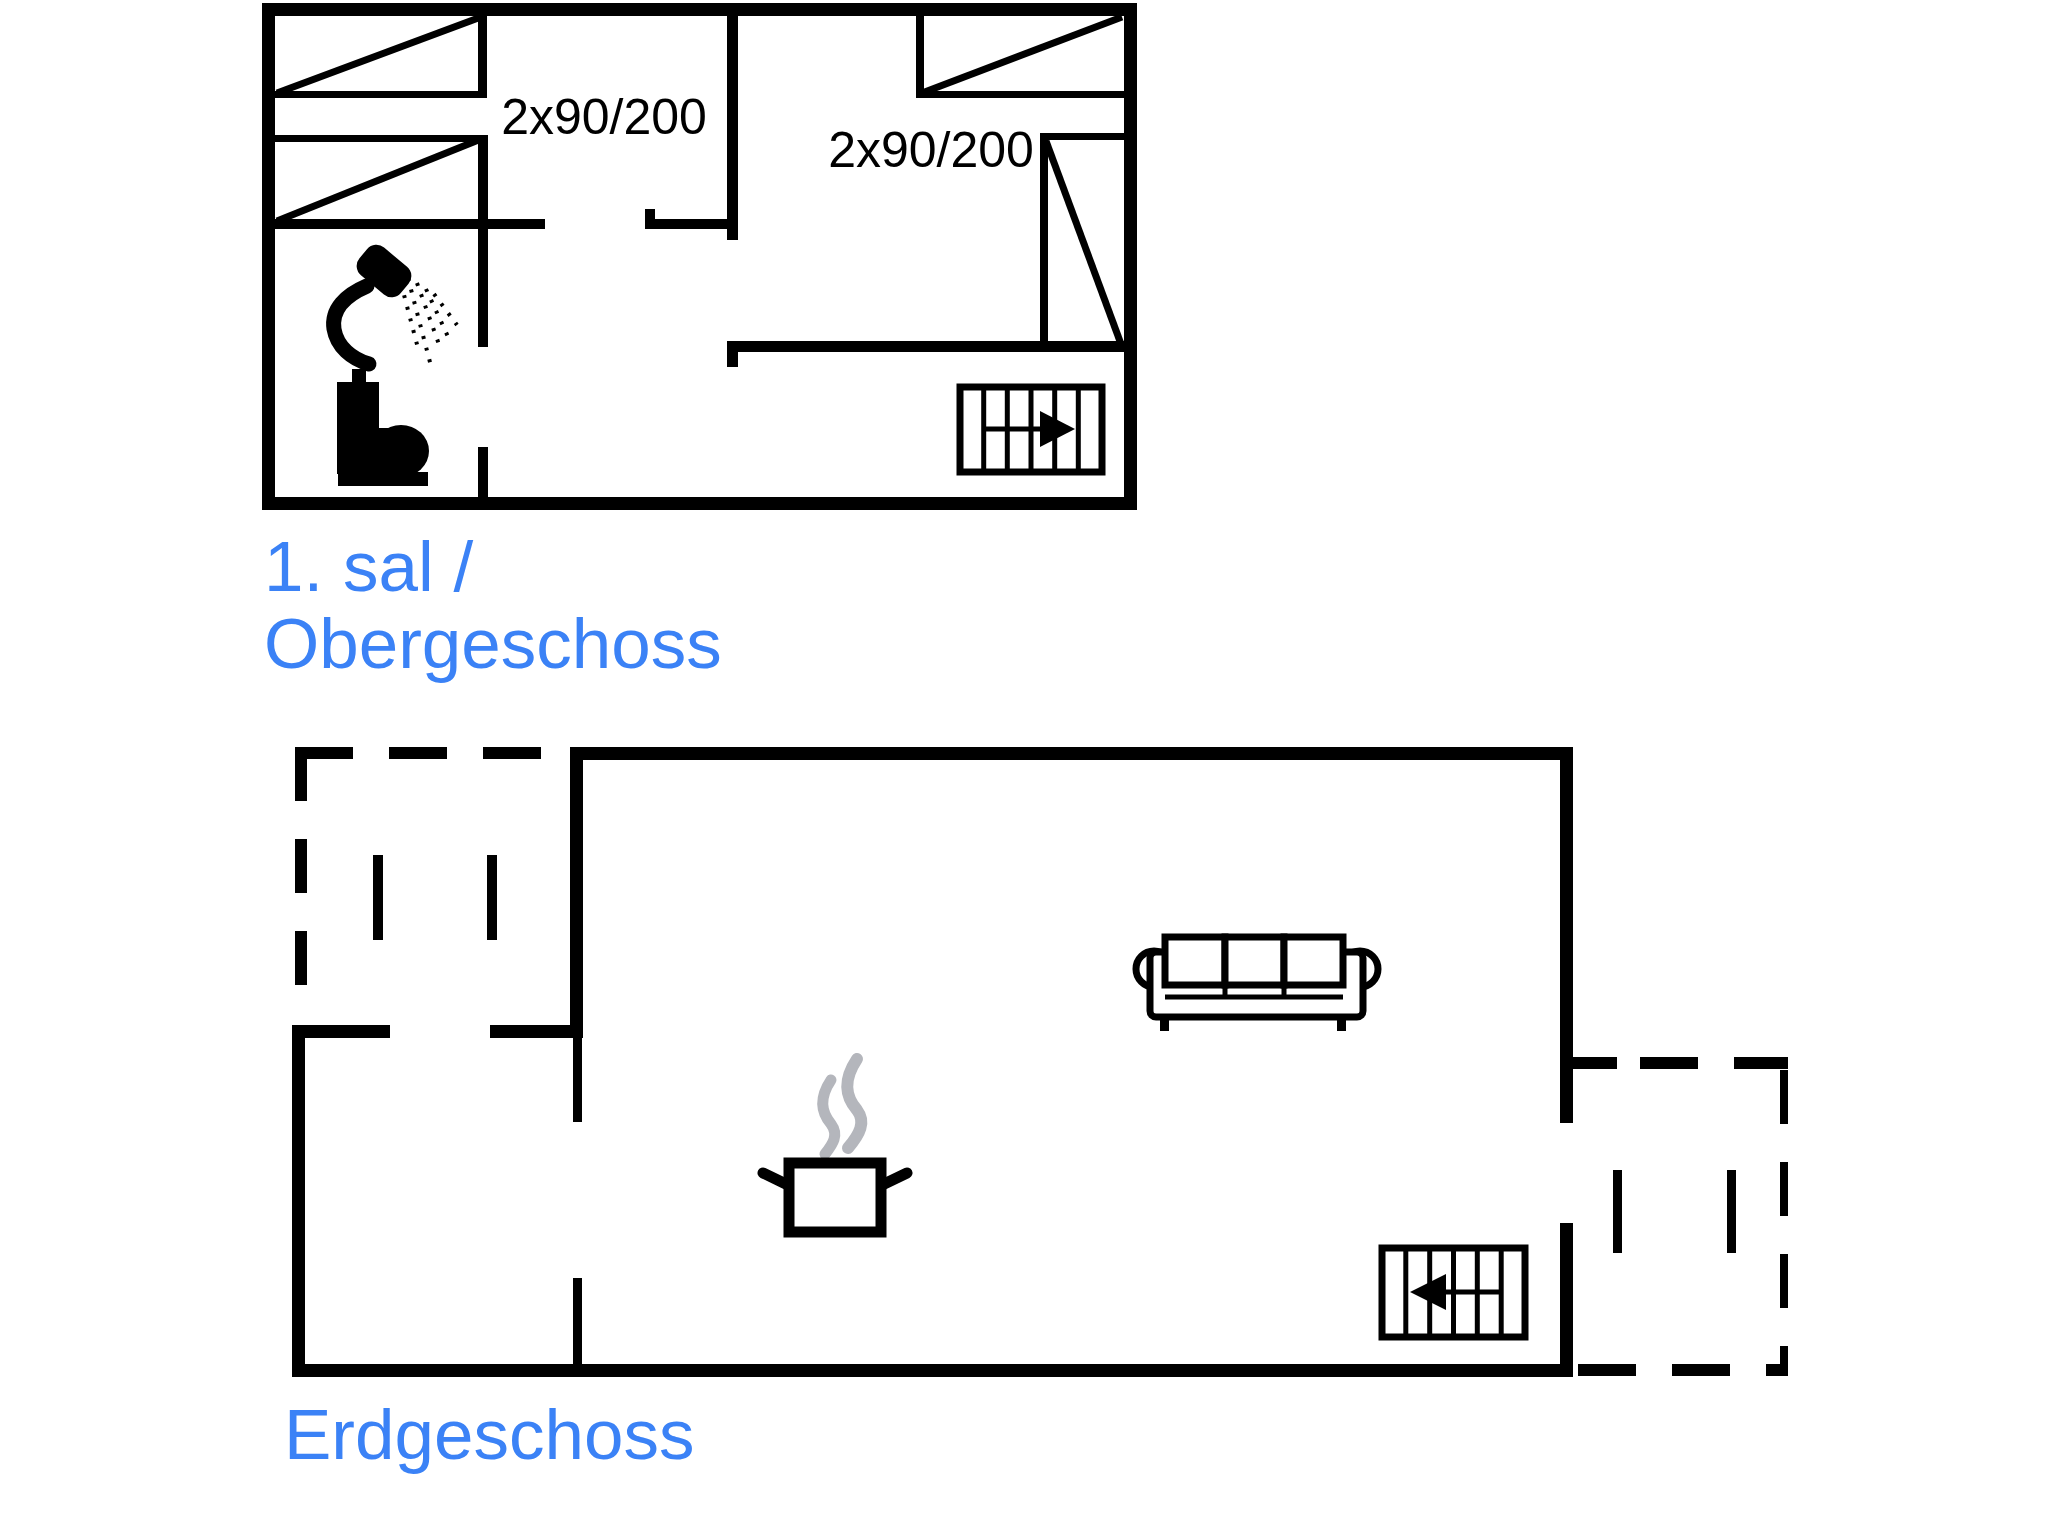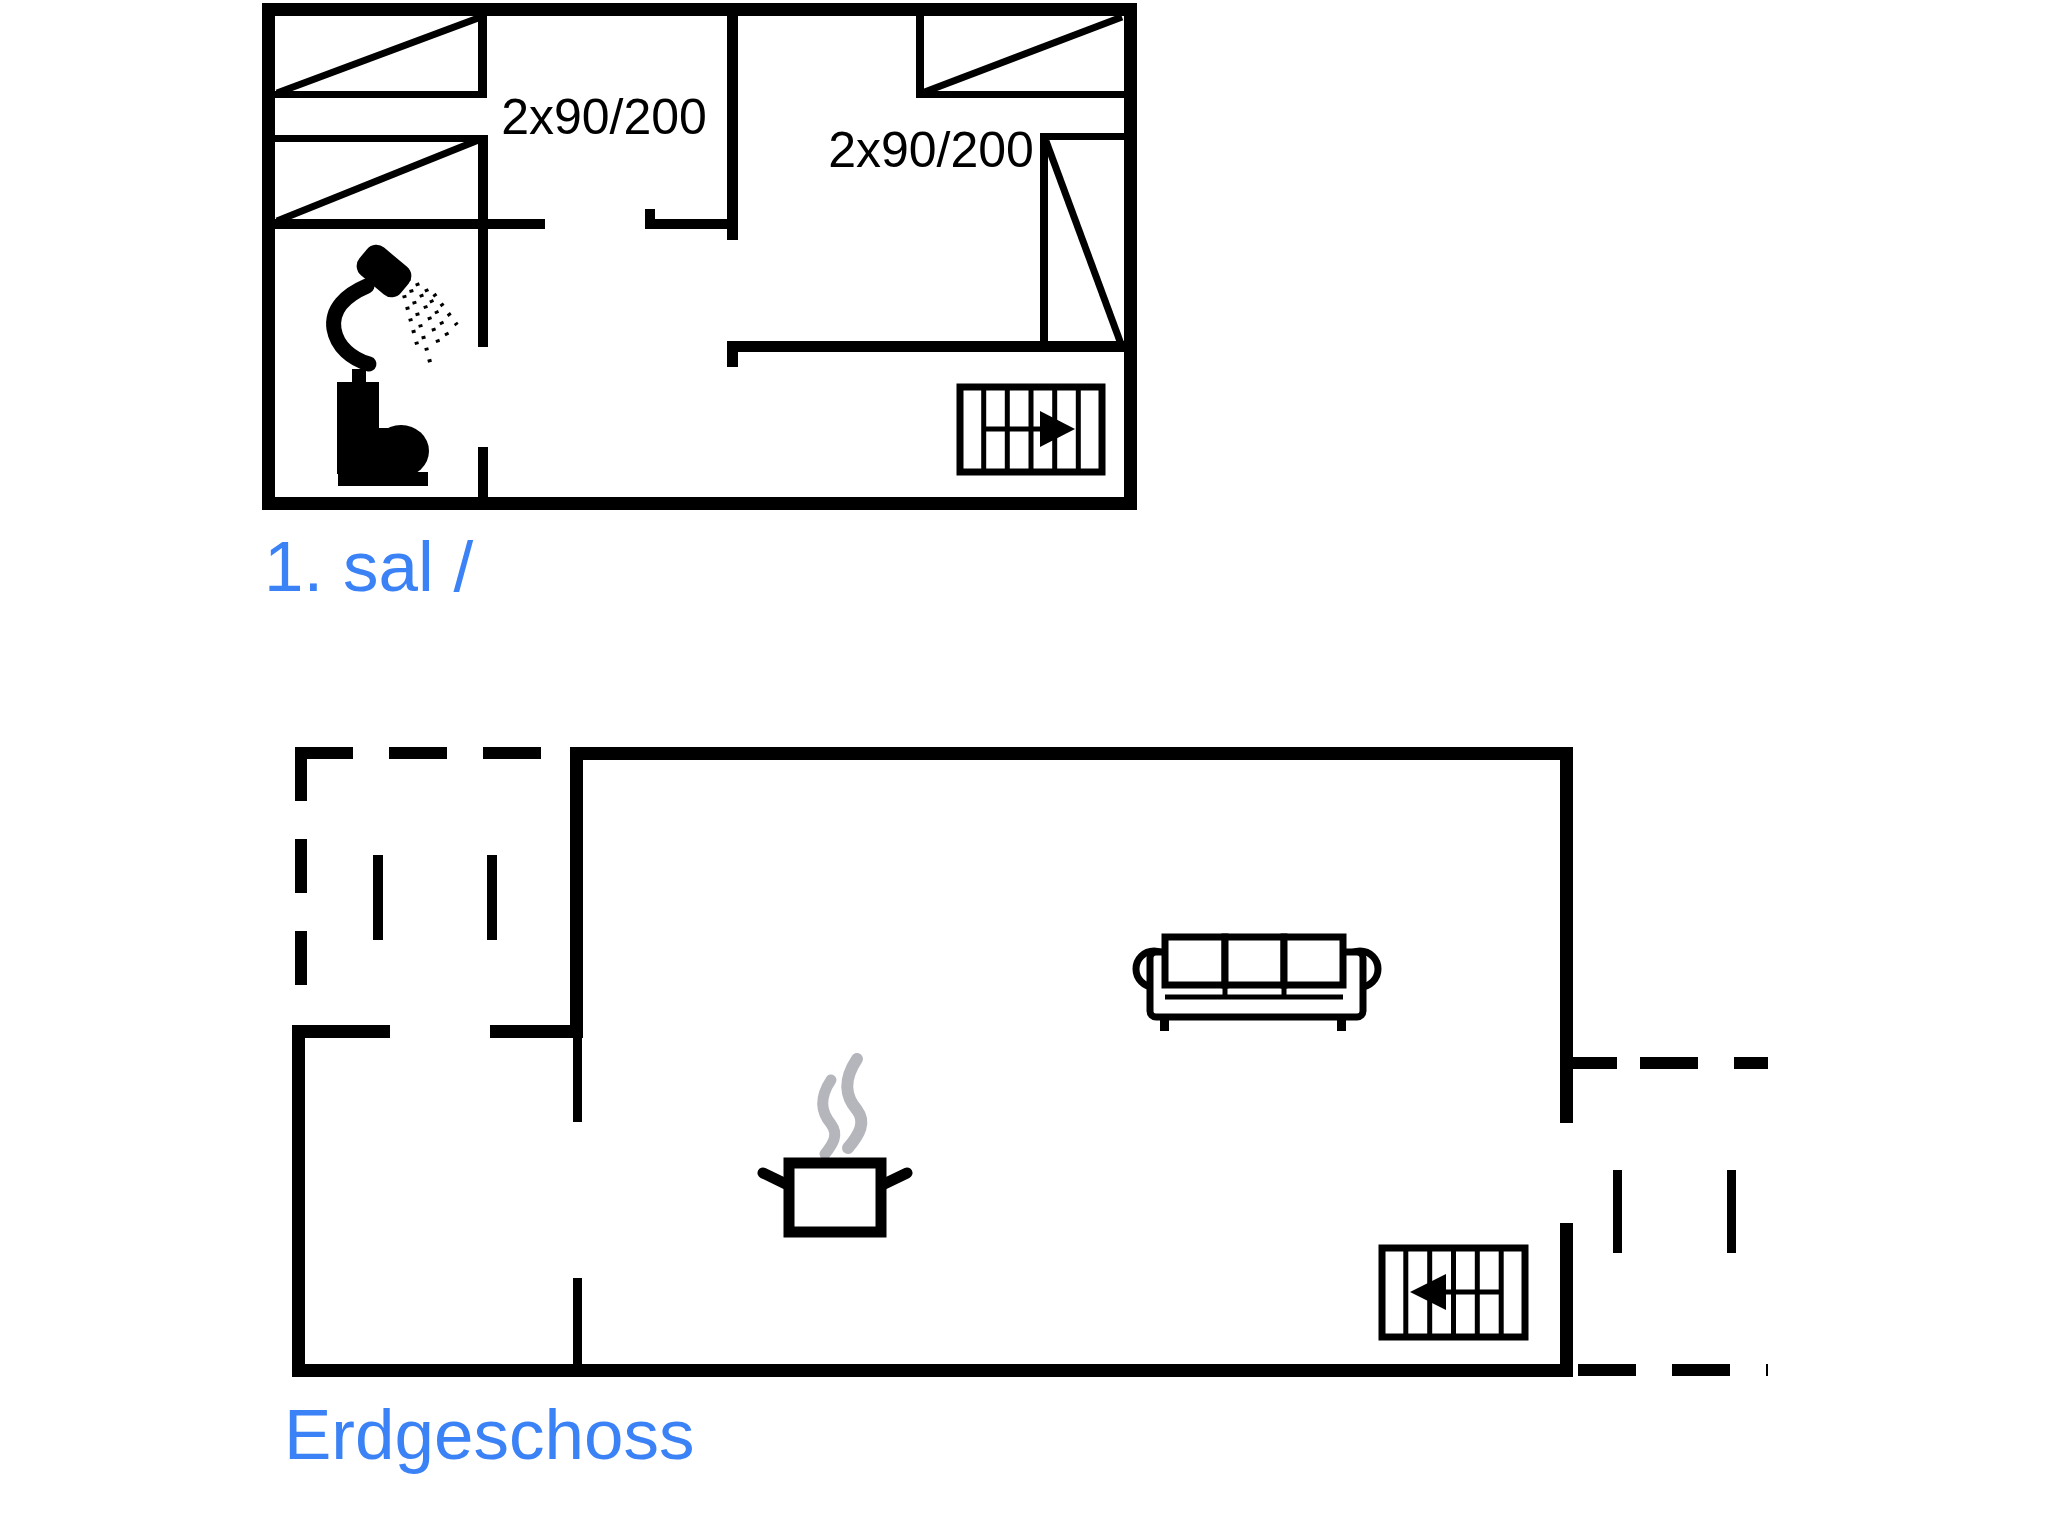--- a/index.html
+++ b/index.html
@@ -9,20 +9,21 @@
     width: 2048px;
     height: 1536px;
     font-family: "Liberation Sans", sans-serif;
   }
   #canvas {
     position: relative;
     width: 1768px;
     height: 1536px;
     background: #ffffff;
     overflow: hidden;
+    padding-left: 20px;
   }
   #plan-svg {
     position: absolute;
     left: 0;
     top: 0;
   }
   .floor-label {
     position: absolute;
     color: #3b82f6;
     font-size: 71px;
@@ -195,19 +196,20 @@
           <line x1="1501.2" y1="1251" x2="1501.2" y2="1334"></line>
         </g>
         <line x1="1440" y1="1292" x2="1500" y2="1292" stroke="#000000" stroke-width="5"></line>
         <polygon points="1410,1292 1446,1274 1446,1310" fill="#000000"></polygon>
       </g>
     </g>
   </svg>
 
   <div class="floor-label" id="upper-label">
     <div>1. sal /</div>
+    <div>Obergeschoss</div>
   </div>
 
   <div class="floor-label" id="lower-label">
     <div>Erdgeschoss</div>
   </div>
 
 </div>
 
 </body></html>

